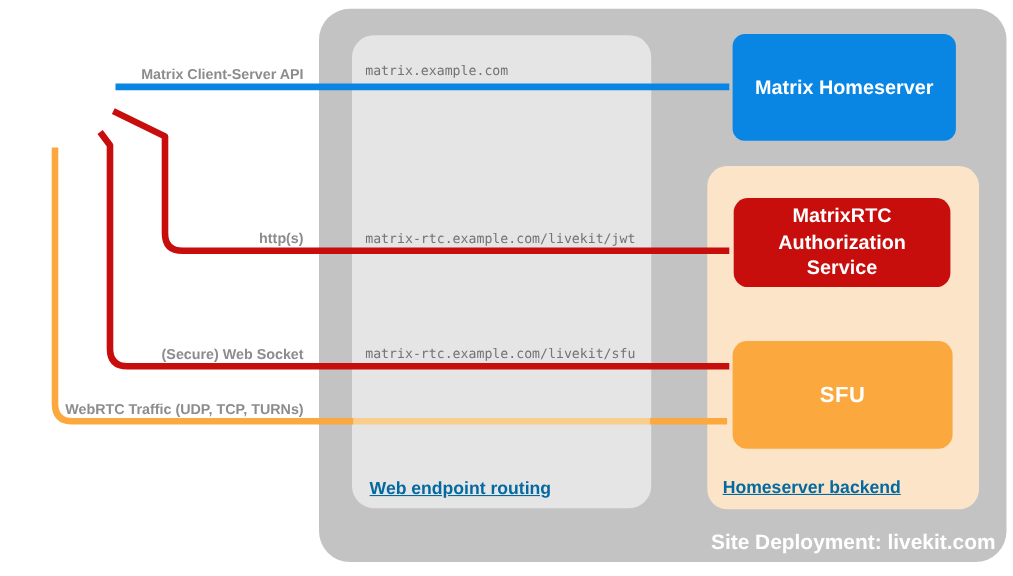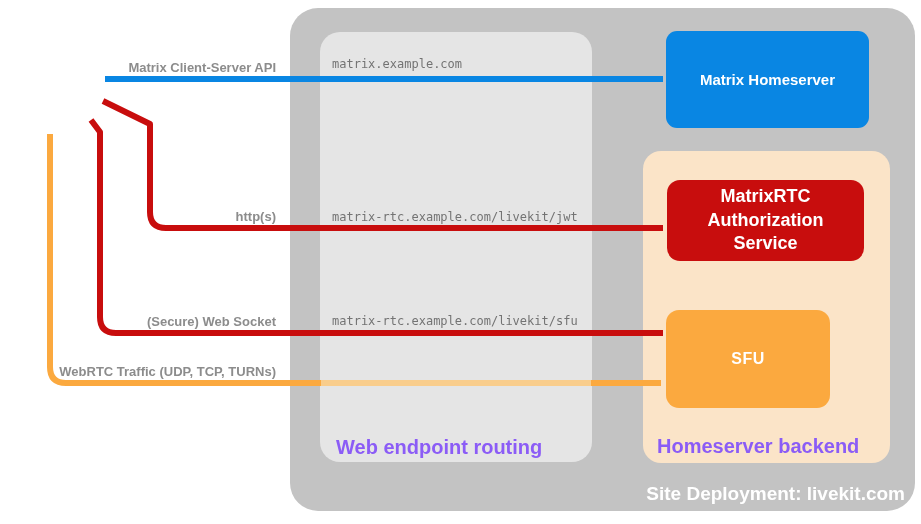--- a/index.html
+++ b/index.html
@@ -25,30 +25,30 @@
     background: #FBE4C8; border-radius: 18px; z-index: 2;
   }
   
   .node {
     position: absolute; z-index: 3;
     display: flex; align-items: center; justify-content: center;
     color: #ffffff; font-weight: bold; text-align: center;
   }
   .node-homeserver {
     left: 666px; top: 31px; width: 203px; height: 97px;
-    background: #0986E3; border-radius: 11px; font-size: 15px;
+    background: #0986E3; border-radius: 11px; font-size: 18px;
   }
   .node-auth {
     left: 667px; top: 180px; width: 197px; height: 81px;
     background: #C80D0D; border-radius: 13px; font-size: 18px; line-height: 1.3;
     padding: 0 18px; box-sizing: border-box;
   }
   .node-sfu {
-    left: 666px; top: 310px; width: 164px; height: 98px;
-    background: #FBA93F; border-radius: 13px; font-size: 16px; letter-spacing: 0.5px;
+    left: 666px; top: 310px; width: 200px; height: 98px;
+    background: #FBA93F; border-radius: 13px; font-size: 20px; letter-spacing: 0.5px;
   }
   .node-client {
     left: 8px; top: 35px; width: 93px; height: 93px;
     background: #0CA64F; border-radius: 50%; font-size: 19px; line-height: 1.3;
   }
   
   .endpoint {
     position: absolute; left: 332px; z-index: 5;
     font-family: "DejaVu Sans Mono", monospace;
     font-size: 12px; color: #737373; white-space: pre;
@@ -62,21 +62,21 @@
     font-size: 13px; font-weight: bold; color: #8C8C8C;
     text-align: right; white-space: nowrap;
   }
   .arrow-label-api { top: 60px; }
   .arrow-label-http { top: 209px; }
   .arrow-label-ws { top: 314px; }
   .arrow-label-webrtc { top: 364px; }
   
   .section-label {
     position: absolute; z-index: 5;
-    font-size: 20px; font-weight: bold; color: #8b5cf6; white-space: nowrap;
+    font-size: 16px; font-weight: bold; color: #0369a1; white-space: nowrap; text-decoration: underline;
   }
   .routing-label { left: 336px; top: 436px; }
   .backend-label { left: 657px; top: 435px; }
   .site-label {
     position: absolute; right: 16px; top: 483px; z-index: 5;
     font-size: 19px; font-weight: bold; color: #ffffff; white-space: nowrap;
   }
   
   .arrows-svg {
     position: absolute; left: 0; top: 0; width: 921px; height: 524px;

